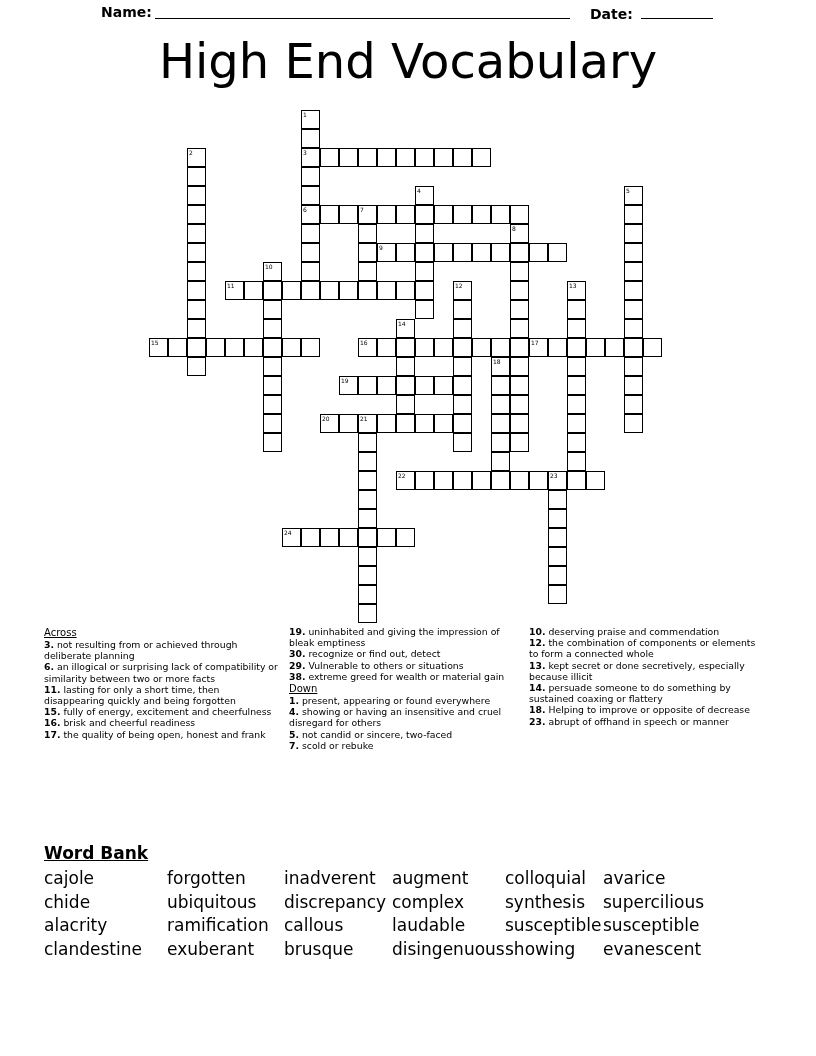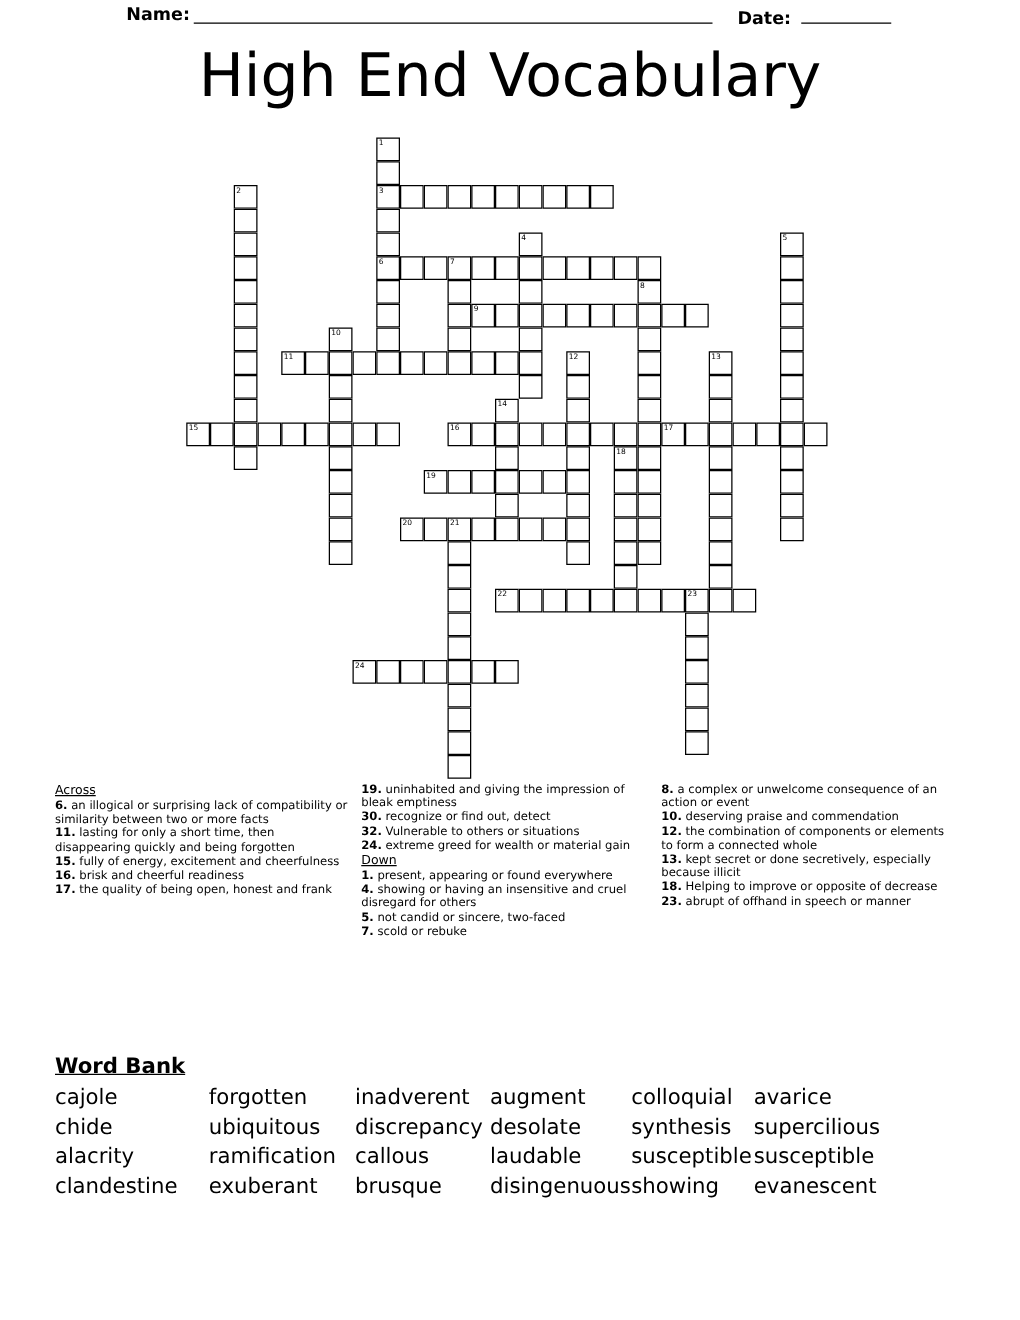--- a/index.html
+++ b/index.html
@@ -390,60 +390,61 @@
     <div class="cw-cell" style="left: 301px; top: 528px;"></div>
     <div class="cw-cell" style="left: 320px; top: 528px;"></div>
     <div class="cw-cell" style="left: 339px; top: 528px;"></div>
     <div class="cw-cell" style="left: 377px; top: 528px;"></div>
     <div class="cw-cell" style="left: 396px; top: 528px;"></div>
   </div>
 
 <div id="clues">
   <div class="clue-col left" id="clue-col-1">
       <span class="clue-heading">Across</span>
+      <span class="clue-item"><b>3.</b> not resulting from or achieved through deliberate planning</span>
       <span class="clue-item"><b>6.</b> an illogical or surprising lack of compatibility or similarity between two or more facts</span>
       <span class="clue-item"><b>11.</b> lasting for only a short time, then disappearing quickly and being forgotten</span>
       <span class="clue-item"><b>15.</b> fully of energy, excitement and cheerfulness</span>
       <span class="clue-item"><b>16.</b> brisk and cheerful readiness</span>
       <span class="clue-item"><b>17.</b> the quality of being open, honest and frank</span>
     </div>
   <div class="clue-col mid" id="clue-col-2">
       <span class="clue-item"><b>19.</b> uninhabited and giving the impression of bleak emptiness</span>
       <span class="clue-item"><b>30.</b> recognize or find out, detect</span>
-      <span class="clue-item"><b>32.</b> Vulnerable to others or situations</span>
-      <span class="clue-item"><b>24.</b> extreme greed for wealth or material gain</span>
+      <span class="clue-item"><b>29.</b> Vulnerable to others or situations</span>
+      <span class="clue-item"><b>38.</b> extreme greed for wealth or material gain</span>
       <span class="clue-heading">Down</span>
       <span class="clue-item"><b>1.</b> present, appearing or found everywhere</span>
       <span class="clue-item"><b>4.</b> showing or having an insensitive and cruel disregard for others</span>
       <span class="clue-item"><b>5.</b> not candid or sincere, two-faced</span>
       <span class="clue-item"><b>7.</b> scold or rebuke</span>
     </div>
   <div class="clue-col right" id="clue-col-3">
-      <span class="clue-item"><b>8.</b> a complex or unwelcome consequence of an action or event</span>
       <span class="clue-item"><b>10.</b> deserving praise and commendation</span>
       <span class="clue-item"><b>12.</b> the combination of components or elements to form a connected whole</span>
       <span class="clue-item"><b>13.</b> kept secret or done secretively, especially because illicit</span>
+      <span class="clue-item"><b>14.</b> persuade someone to do something by sustained coaxing or flattery</span>
       <span class="clue-item"><b>18.</b> Helping to improve or opposite of decrease</span>
       <span class="clue-item"><b>23.</b> abrupt of offhand in speech or manner</span>
     </div>
 </div>
 
 <div id="word-bank">
   <div id="word-bank-title">Word Bank</div>
   <div id="word-bank-grid">
       <div class="wb-word">cajole</div>
       <div class="wb-word">forgotten</div>
       <div class="wb-word">inadverent</div>
       <div class="wb-word">augment</div>
       <div class="wb-word">colloquial</div>
       <div class="wb-word">avarice</div>
       <div class="wb-word">chide</div>
       <div class="wb-word">ubiquitous</div>
       <div class="wb-word">discrepancy</div>
-      <div class="wb-word">desolate</div>
+      <div class="wb-word">complex</div>
       <div class="wb-word">synthesis</div>
       <div class="wb-word">supercilious</div>
       <div class="wb-word">alacrity</div>
       <div class="wb-word">ramification</div>
       <div class="wb-word">callous</div>
       <div class="wb-word">laudable</div>
       <div class="wb-word">susceptible</div>
       <div class="wb-word">susceptible</div>
       <div class="wb-word">clandestine</div>
       <div class="wb-word">exuberant</div>

